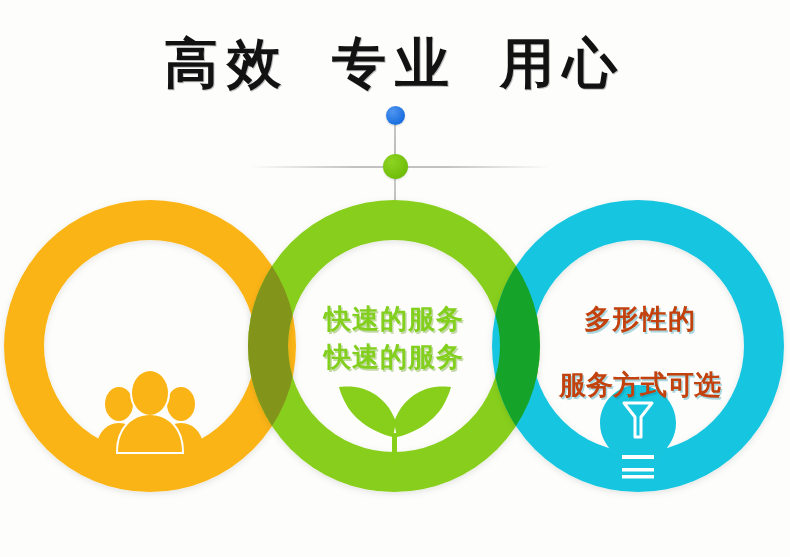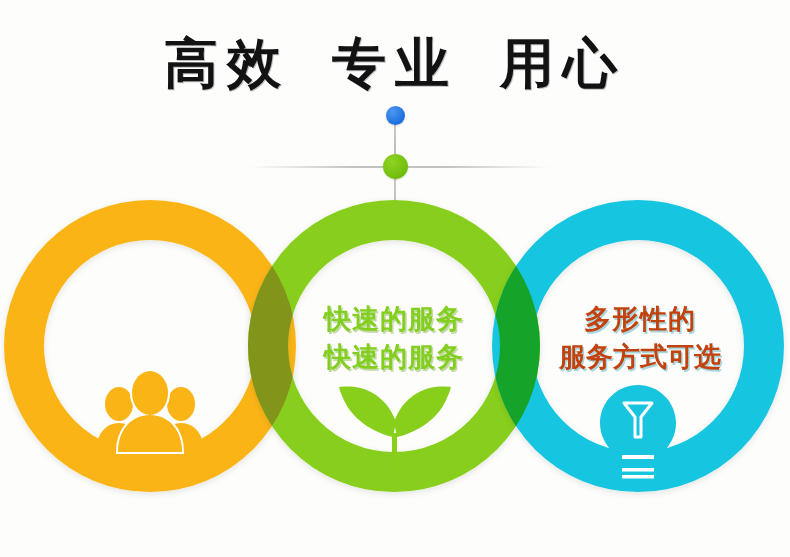--- a/index.html
+++ b/index.html
@@ -82,21 +82,21 @@
     font-weight: 700;
     font-size: 27px;
     line-height: 1.42;
     letter-spacing: 1px;
     white-space: nowrap;
     font-family: "DejaVu Sans", "Liberation Sans", sans-serif;
   }
   #text-1 { left: 16px;  top: 300px; color: #f7b119; text-shadow: 1.5px 1.5px 0 rgba(190,130,0,.35); }
   #text-2 { left: 264px; top: 300px; color: #82cf1e; text-shadow: 1.5px 1.5px 0 rgba(90,150,10,.35); }
   #text-3 { left: 510px; top: 300px; color: #c2410c; text-shadow: 1.5px 1.5px 0 rgba(10,140,165,.35); }
-  #text-3 .l2 { letter-spacing: 0px; }
+  #text-3 .l2 { letter-spacing: 0px; margin-top: 28px; }
 </style>
 </head>
 <body>
 
 <div id="stage">
 
   <div id="heading">
     <span class="hw">高效</span><span class="hw">专业</span><span class="hw">用心</span>
   </div>
 

